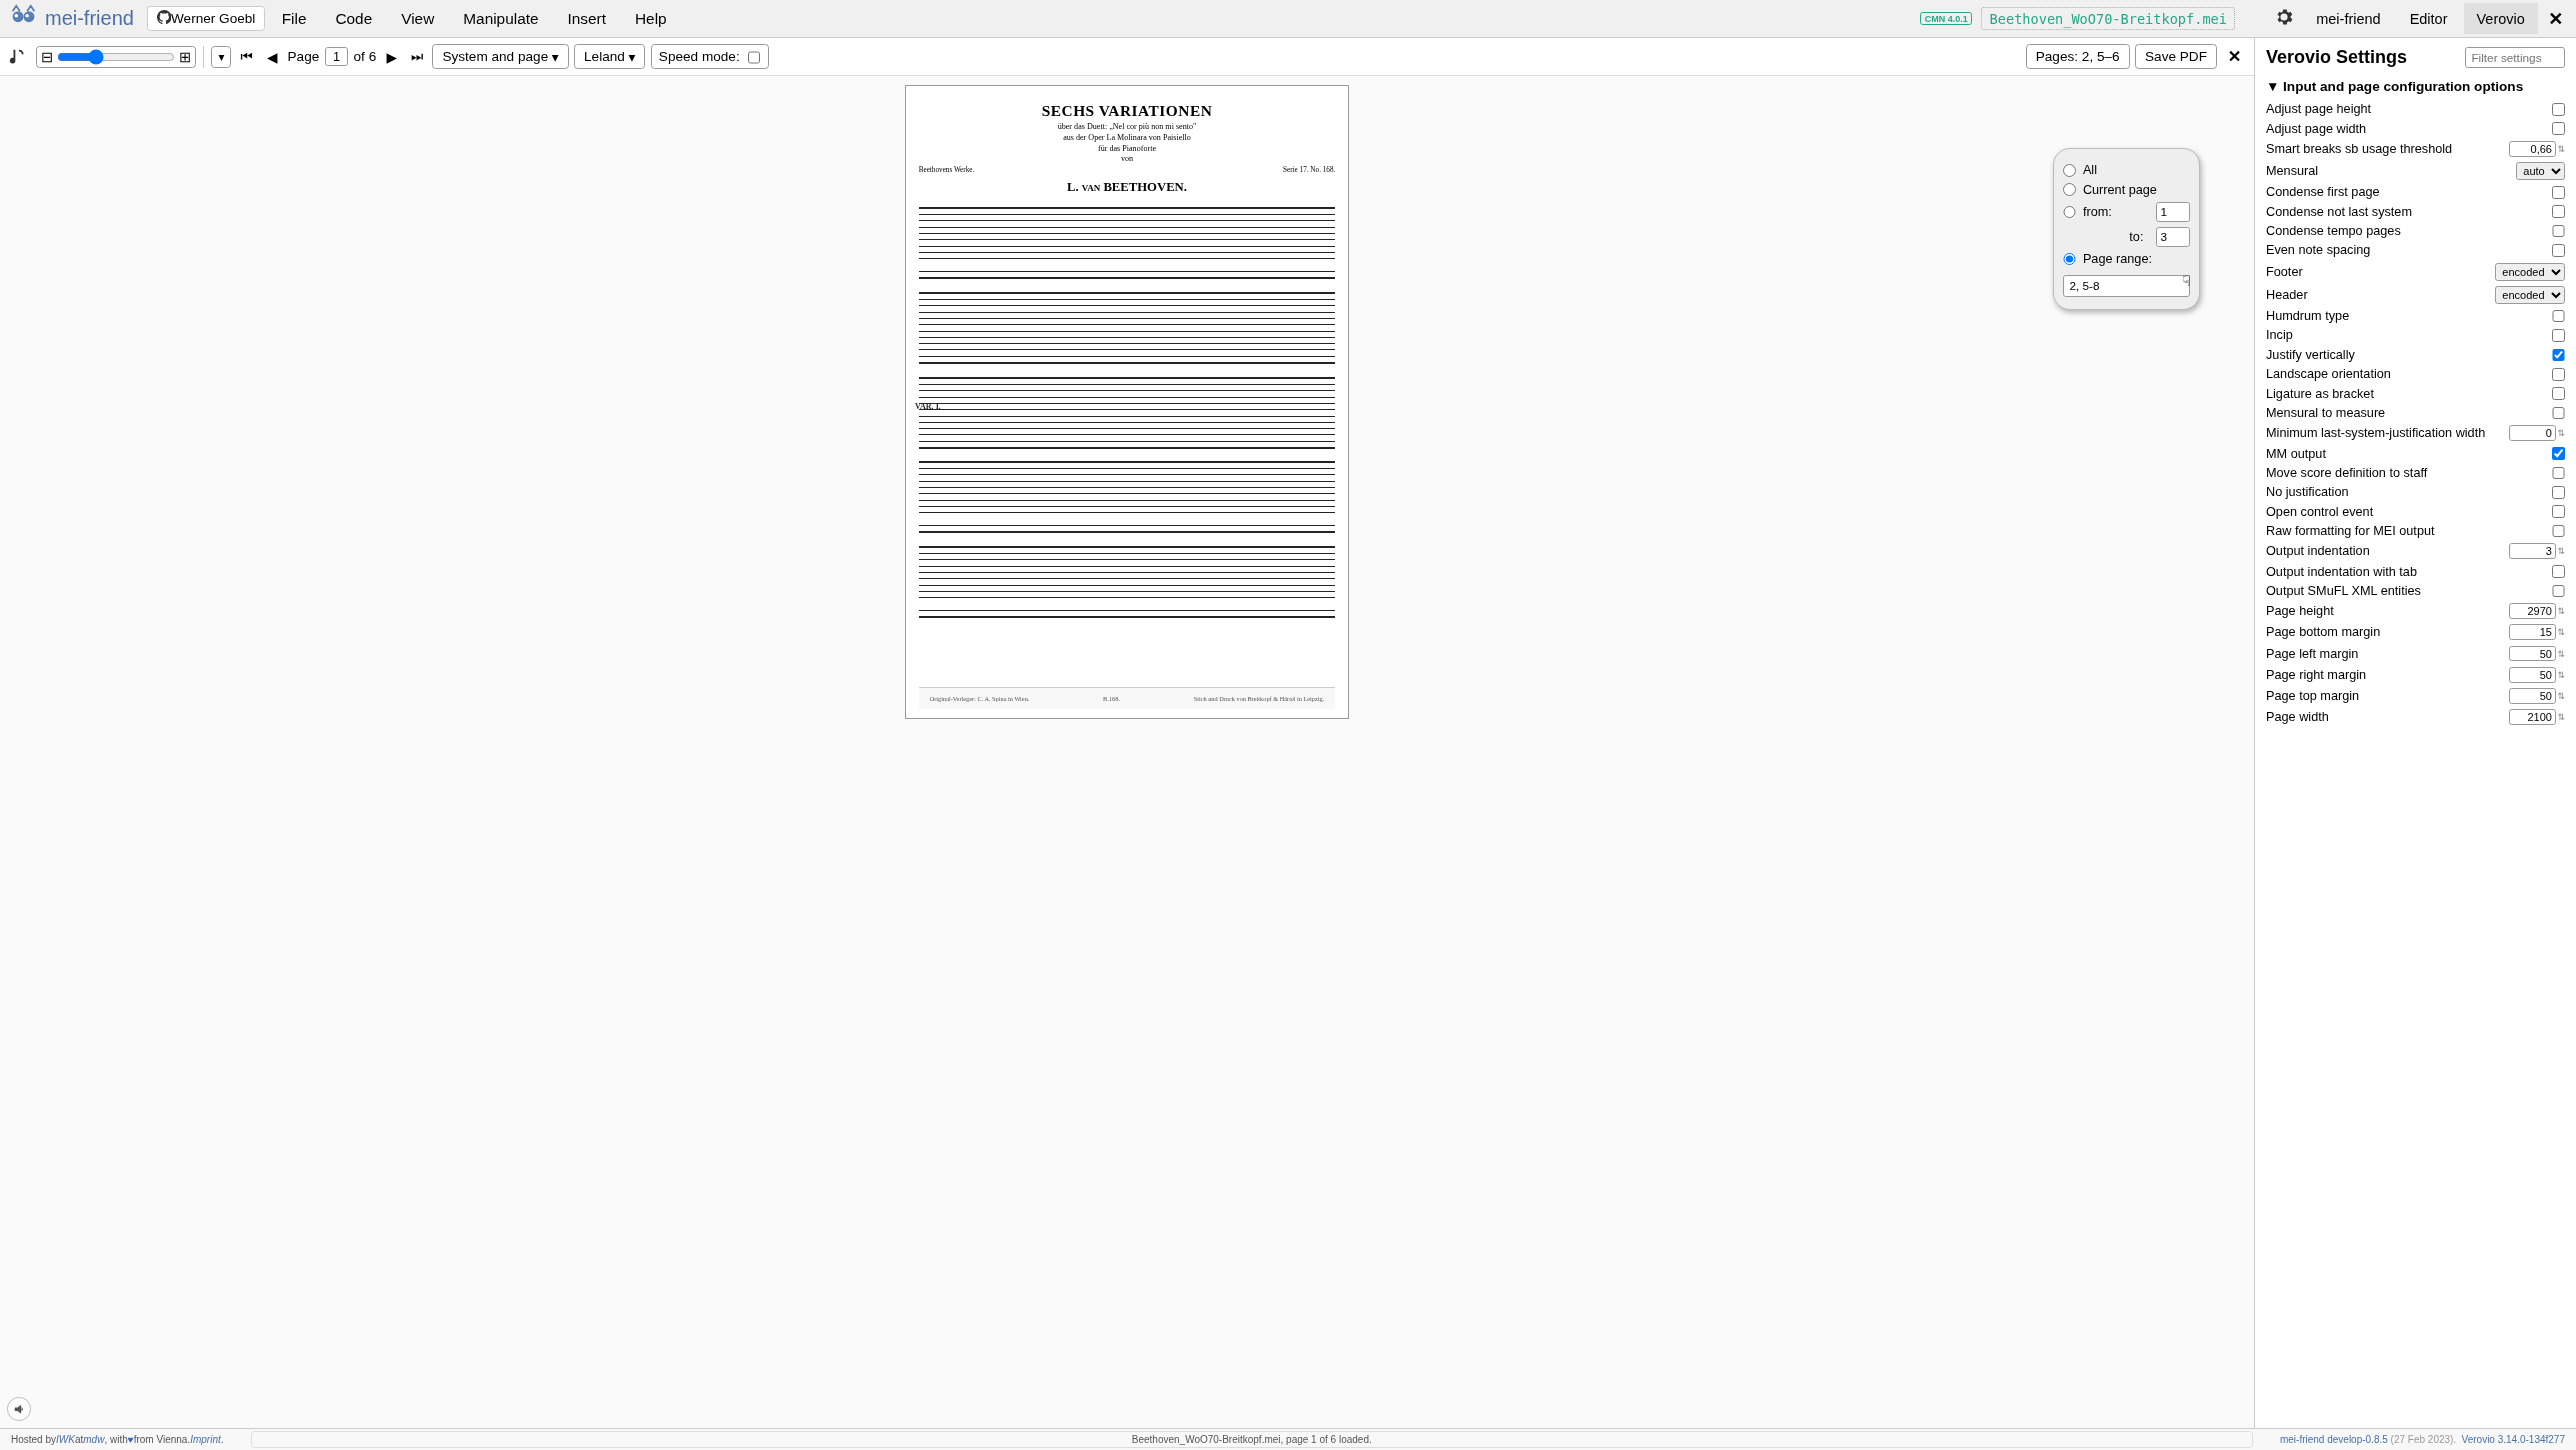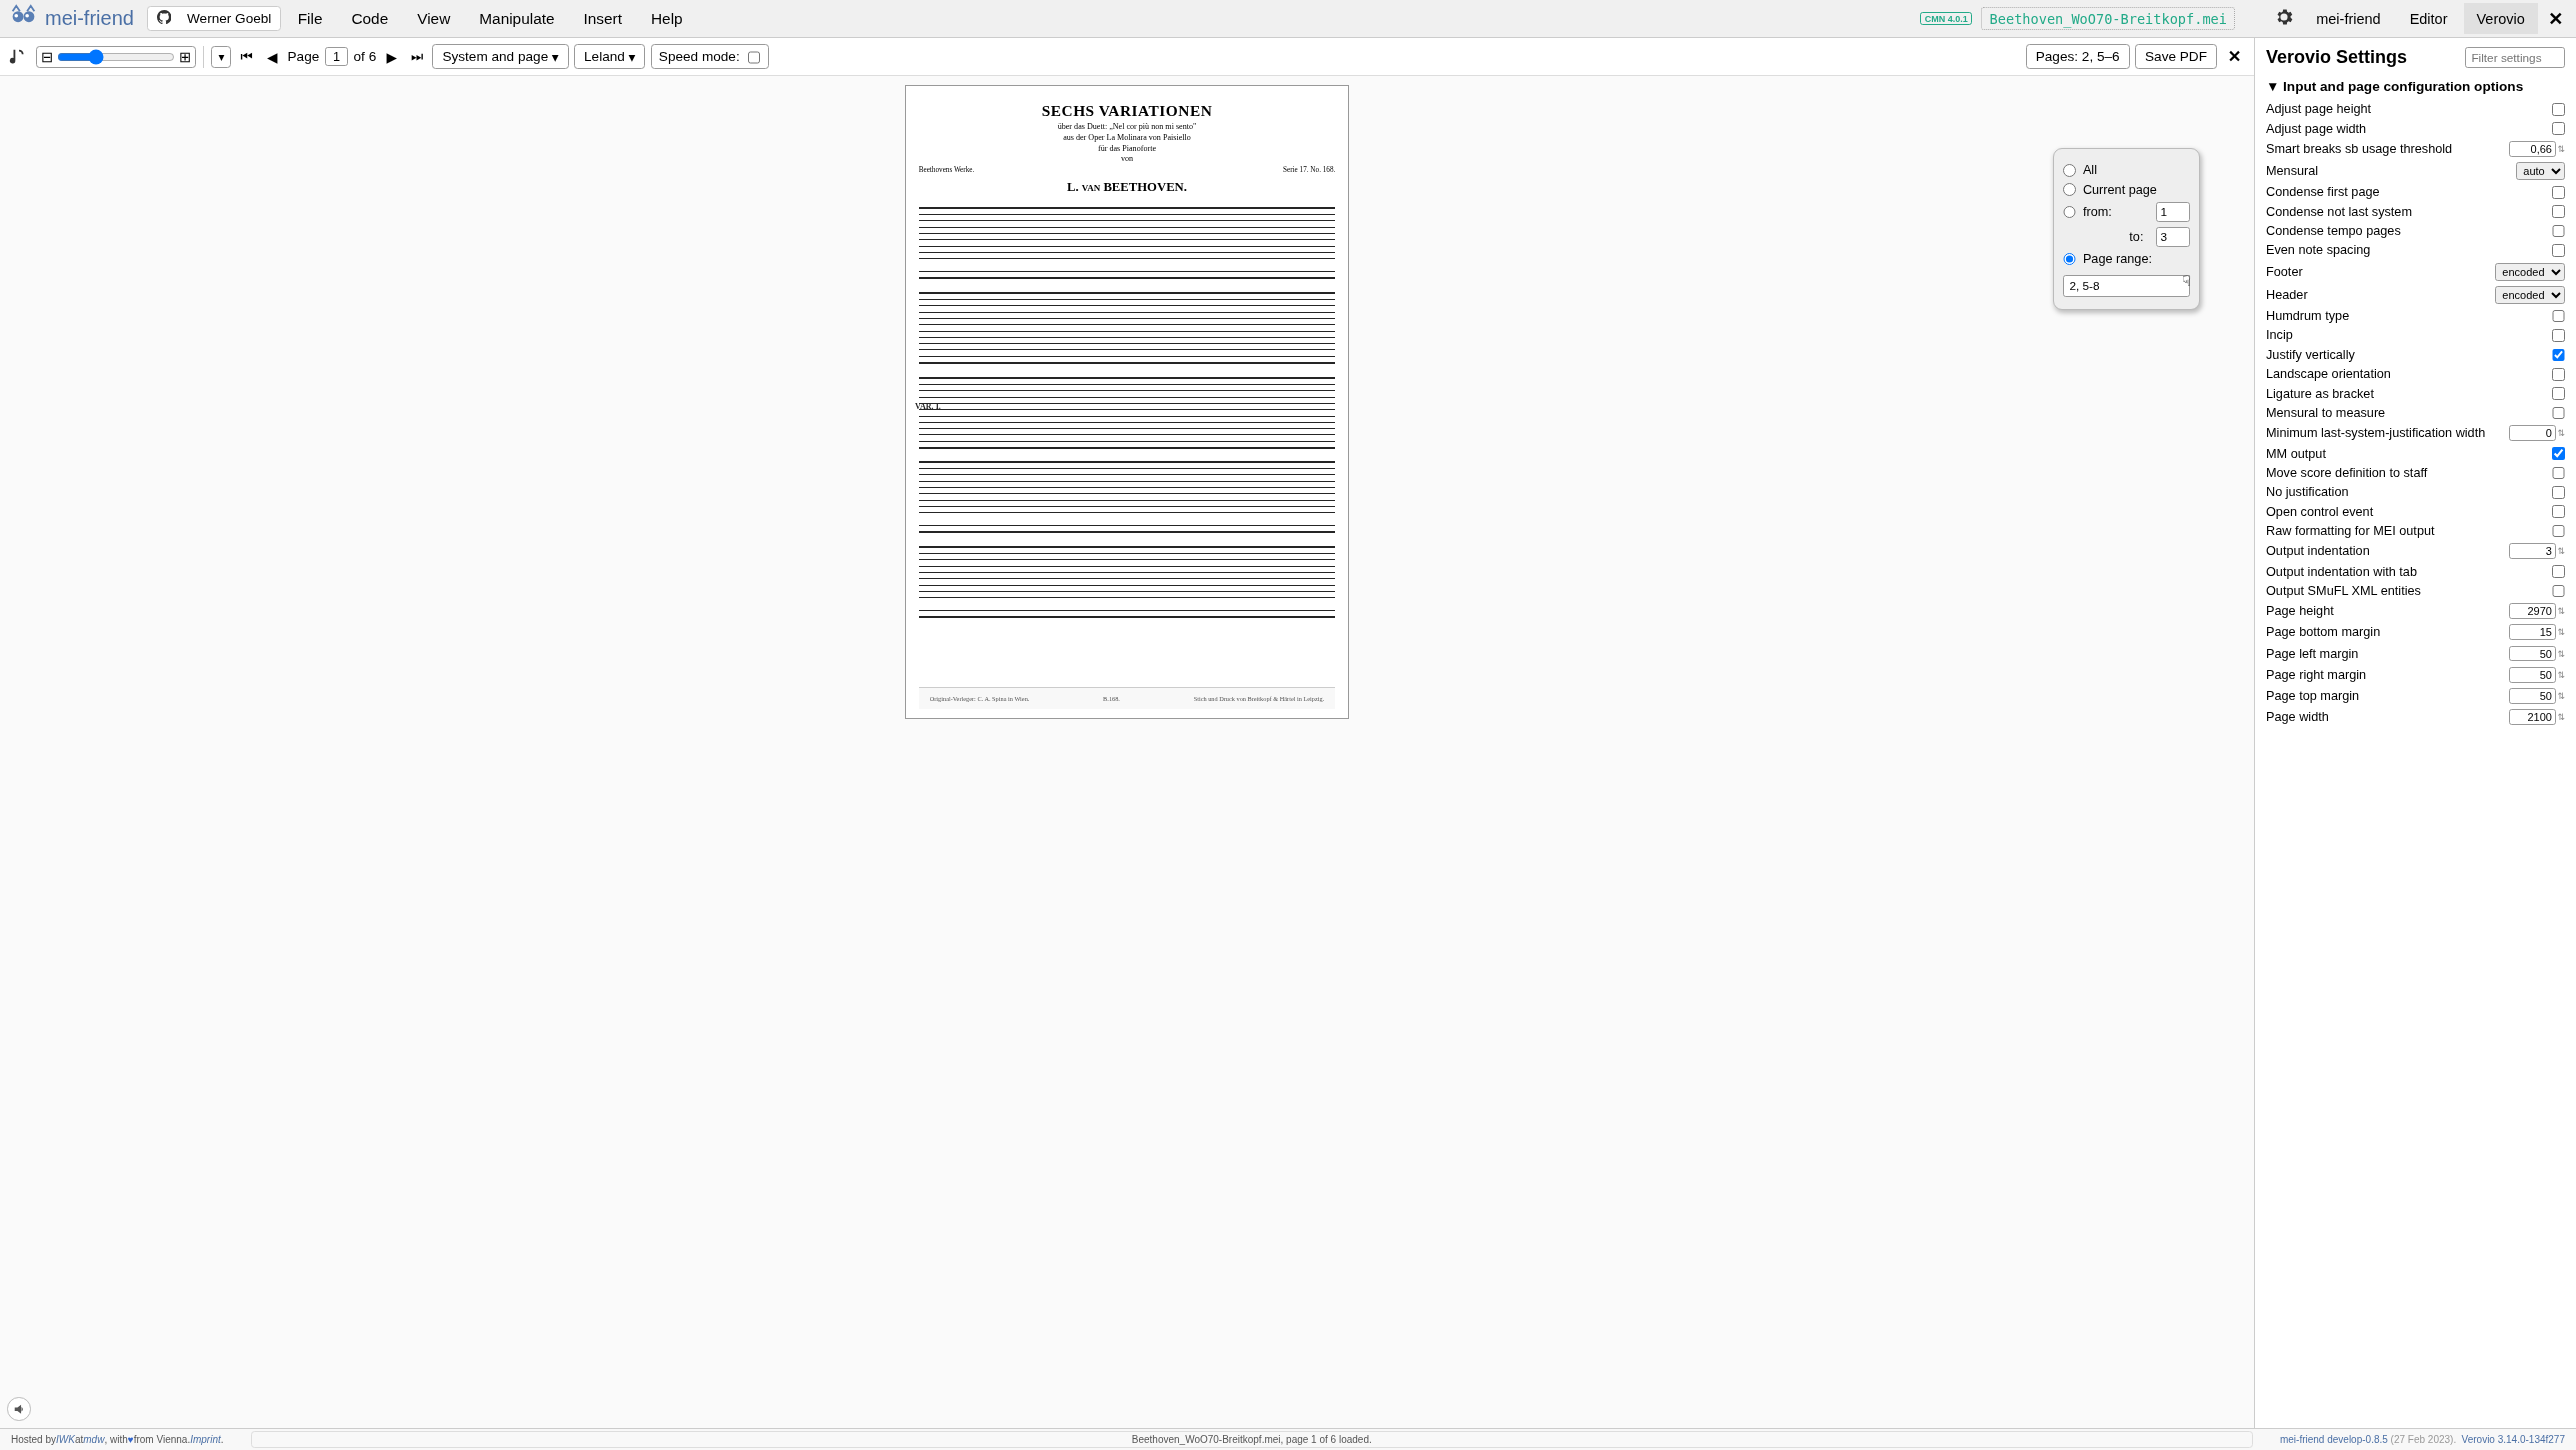--- a/index.html
+++ b/index.html
@@ -3,21 +3,21 @@
 <meta charset="utf-8">
 <style>
 * { box-sizing: border-box; margin: 0; padding: 0; }
 body { font-family: -apple-system, BlinkMacSystemFont, "Segoe UI", sans-serif; font-size: 11.8px; color: #000; background: #fff; overflow: hidden; }
 .app { display: flex; flex-direction: column; height: 100vh; }
 
 
 .menubar { display: flex; align-items: center; height: 38px; background: #f0f0f0; border-bottom: 0.9px solid #ccc; padding: 0 5.4px; gap: 3.6px; }
 .menubar .logo { width: 36px; height: 33px; display: flex; align-items: center; justify-content: center; }
 .menubar .brand { font-size: 20px; color: #4a6fa5; font-weight: 500; margin-right: 9px; }
-.menubar .gh-badge { background: #fff; border: 0.9px solid #ccc; border-radius: 3.6px; padding: 2.7px 9px; font-size: 13.6px; display: flex; align-items: center; gap: 16px; }
+.menubar .gh-badge { background: #fff; border: 0.9px solid #ccc; border-radius: 3.6px; padding: 2.7px 9px; font-size: 13.6px; display: flex; align-items: center; gap: 0; }
 .menubar .menu-item { padding: 5.4px 12.7px; font-size: 15.4px; cursor: pointer; }
 .menubar .spacer { flex: 1; }
 .menubar .cmn-badge { border: 1.4px solid #2a8; color: #2a8; font-size: 9px; font-weight: bold; padding: 0.9px 3.6px; border-radius: 2.7px; margin-right: 5.4px; }
 .menubar .filename { border: 1.4px dotted #aaa; color: #2a8; font-family: monospace; font-size: 13.6px; padding: 2.7px 7.2px; border-radius: 2.7px; }
 .menubar .gear { margin-left: 36px; margin-right: 7.2px; }
 .menubar .tab { padding: 7.2px 12.7px; font-size: 14.5px; cursor: pointer; }
 .menubar .tab.active { background: #e0e0e0; }
 .menubar .close-btn { font-size: 18px; font-weight: bold; padding: 0 7.2px; cursor: pointer; }
 
 
@@ -49,21 +49,21 @@
 .page { position:absolute; top:9px; left:50%; transform:translateX(-50%); width:444px; height:634px; background:#fff; border:0.9px solid #999; padding:16.3px 12.7px; font-family: Georgia, serif; }
 .page .title { text-align:center; font-size:15.4px; font-weight:bold; letter-spacing:0.5px; }
 .page .sub { text-align:center; font-size:8.1px; margin-top:1.8px; }
 .page .row1 { display:flex; justify-content:space-between; font-size:7.2px; margin-top:2.7px; }
 .page .composer { text-align:center; font-size:12.7px; font-weight:bold; margin-top:5.4px; font-variant: small-caps; }
 .page .system { height:72px; border-top:0.9px solid #000; border-bottom:0.9px solid #000; margin-top:12.7px; position:relative; background: repeating-linear-gradient(0deg, #000, #000 0.9px, transparent 0.9px, transparent 6.3px); opacity:0.85; }
 .page .system-label { position:absolute; left:-3.6px; top:35%; font-size:8.1px; font-weight:bold; }
 .page .footer { display:flex; justify-content:space-between; font-size:6.3px; position:absolute; bottom:9px; left:12.7px; right:12.7px; }
 
 
-.popup { position:absolute; top:72px; right:54px; width:147px; background:#eee; border:0.9px solid #bbb; border-radius:9px; box-shadow:1.8px 2.7px 5.4px rgba(0,0,0,0.25); padding:9px 9px 12.7px; z-index:10; }
+.popup { position:absolute; top:72px; right:54px; width:147px; background:#eee; border:0.9px solid #bbb; border-radius:17px; box-shadow:1.8px 2.7px 5.4px rgba(0,0,0,0.25); padding:9px 9px 12.7px; z-index:10; }
 .popup .row { display:flex; align-items:center; gap:7.2px; margin:5.4px 0; font-size:12.7px; }
 .popup .row input[type=radio] { width:12.7px; height:12.7px; }
 .popup .row .lbl { flex:1; }
 .popup .row .num { width:34px; border:0.9px solid #999; border-radius:2.7px; padding:1.8px 3.6px; font-size:11.8px; }
 .popup .row.indent { padding-left:20px; justify-content: flex-end; }
 .popup .range-input { width:100%; border:0.9px solid #999; border-radius:2.7px; padding:2.7px 5.4px; font-size:11.8px; margin-top:3.6px; background:#fff; }
 .cursor { position:absolute; top:197px; right:63px; font-size:14.5px; z-index:11; pointer-events:none; }
 
 
 .speaker { position:absolute; bottom:7.2px; left:7.2px; width:23.5px; height:23.5px; border:0.9px solid #bbb; border-radius:50%; display:flex; align-items:center; justify-content:center; background:#fff; }

